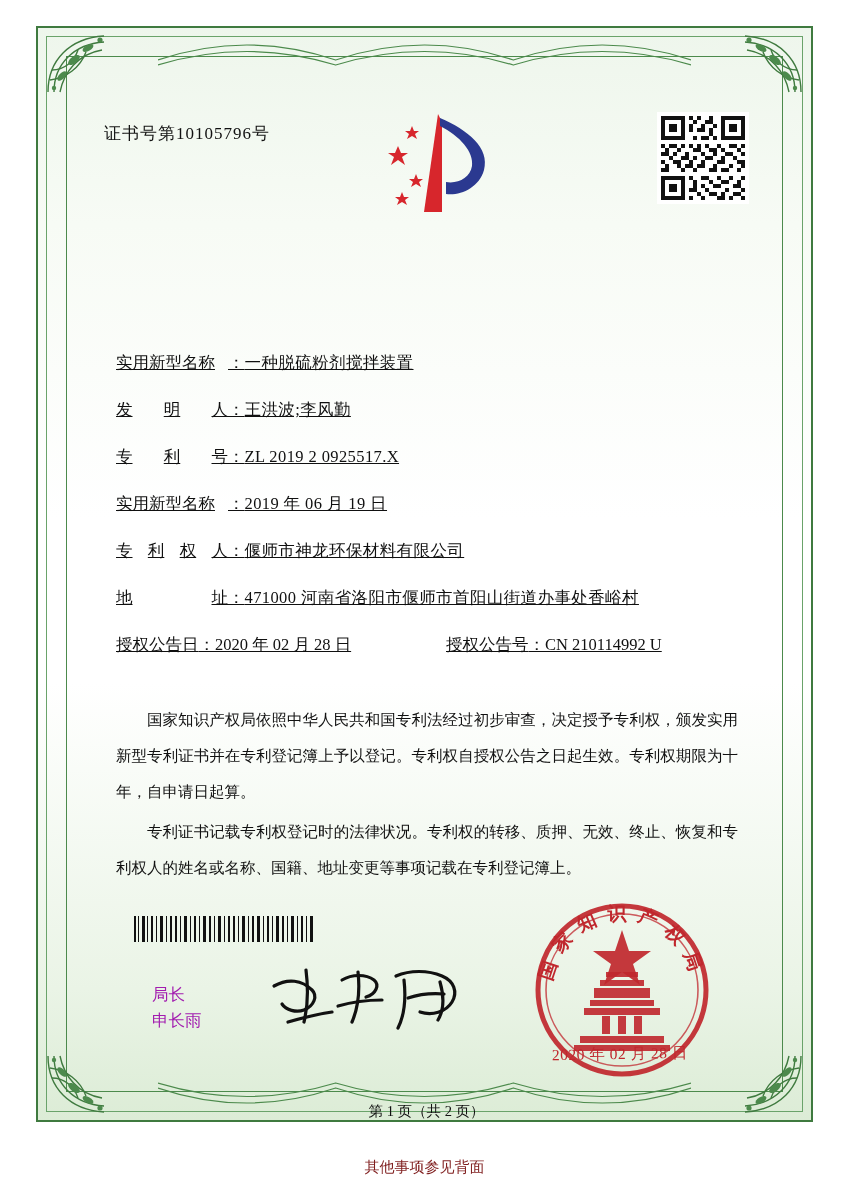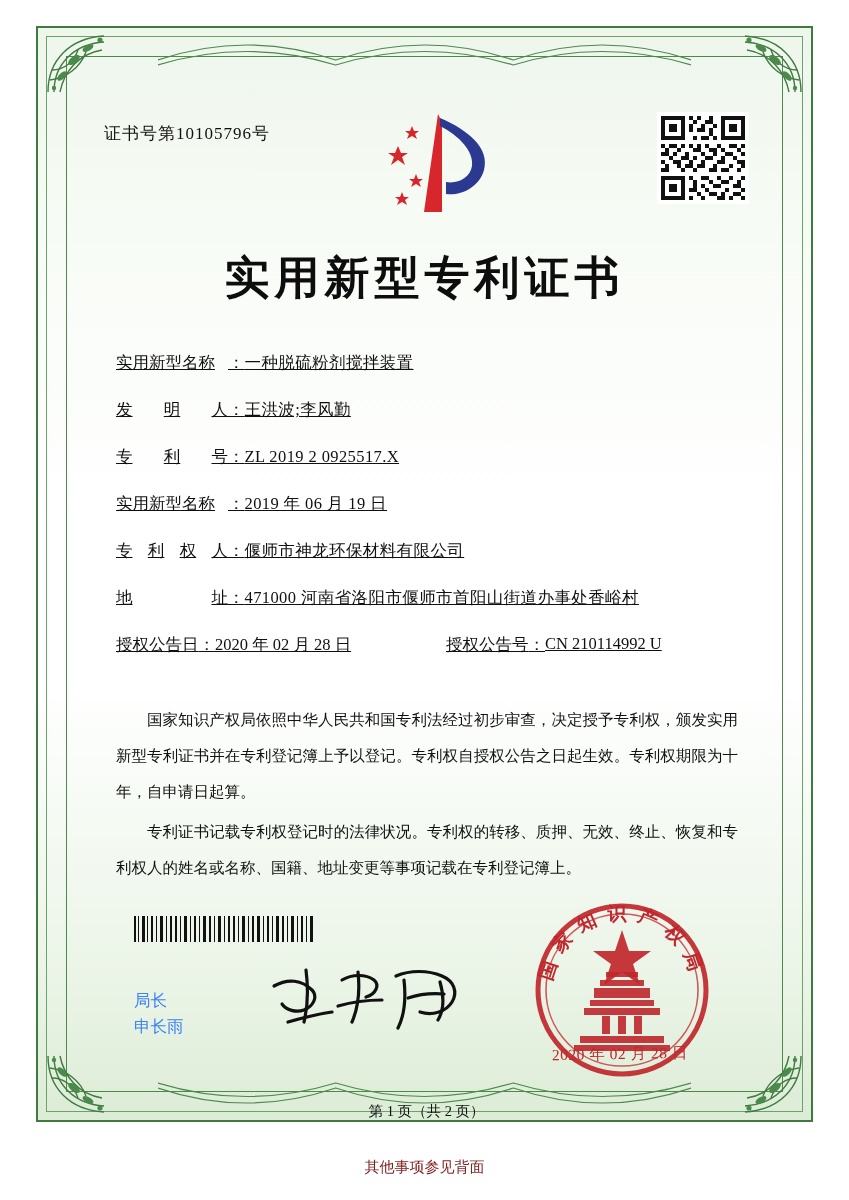--- a/index.html
+++ b/index.html
@@ -150,21 +150,21 @@
   
   .grant-row {
     display: flex;
     align-items: baseline;
     margin-bottom: 12px;
     white-space: nowrap;
     font-size: 16.5px;
     margin-top: 7px;
   }
   .grant-left { width: 330px; flex: 0 0 330px; display:flex; }
-  .grant-right { display:flex; }
+  .grant-right { display:flex;align-items:center; }
   .grant-label { letter-spacing: 0; }
 
   
   .body-text {
     position: absolute;
     left: 116px;
     top: 702px;
     width: 622px;
     font-size: 15.5px;
     line-height: 36px;
@@ -182,26 +182,25 @@
     left: 134px;
     top: 916px;
     width: 180px;
     height: 26px;
   }
   .barcode svg { display:block; width:100%; height:100%; }
 
   
   .sig-labels {
     position: absolute;
-    left: 134px;
+    left: 152px;
     top: 982px;
     font-size: 16.5px;
     line-height: 26px;
-    color: #3b82f6;
-    margin-top: 6px;
+    color: #a21caf;
   }
   .signature {
     position: absolute;
     left: 268px;
     top: 960px;
     width: 210px;
     height: 76px;
   }
   .signature svg { display:block; width:100%; height:100%; }
 
@@ -453,21 +452,20 @@
           <rect x="76" y="80" width="8" height="4"></rect>
         <rect x="32" y="84" width="4" height="4"></rect>
           <rect x="44" y="84" width="4" height="4"></rect>
           <rect x="60" y="84" width="8" height="4"></rect>
           <rect x="72" y="84" width="4" height="4"></rect>
           <rect x="84" y="84" width="4" height="4"></rect>
       </g>
     </svg>
   </div>
 
-  <div class="cert-title">实用新型专利证书</div>
 
   <div class="fields">
 
     <div class="field-row">
       <div class="field-label">实用新型名称</div>
       <div class="field-colon">：</div>
       <div class="field-value">一种脱硫粉剂搅拌装置</div>
     </div>
 
     <div class="field-row">

